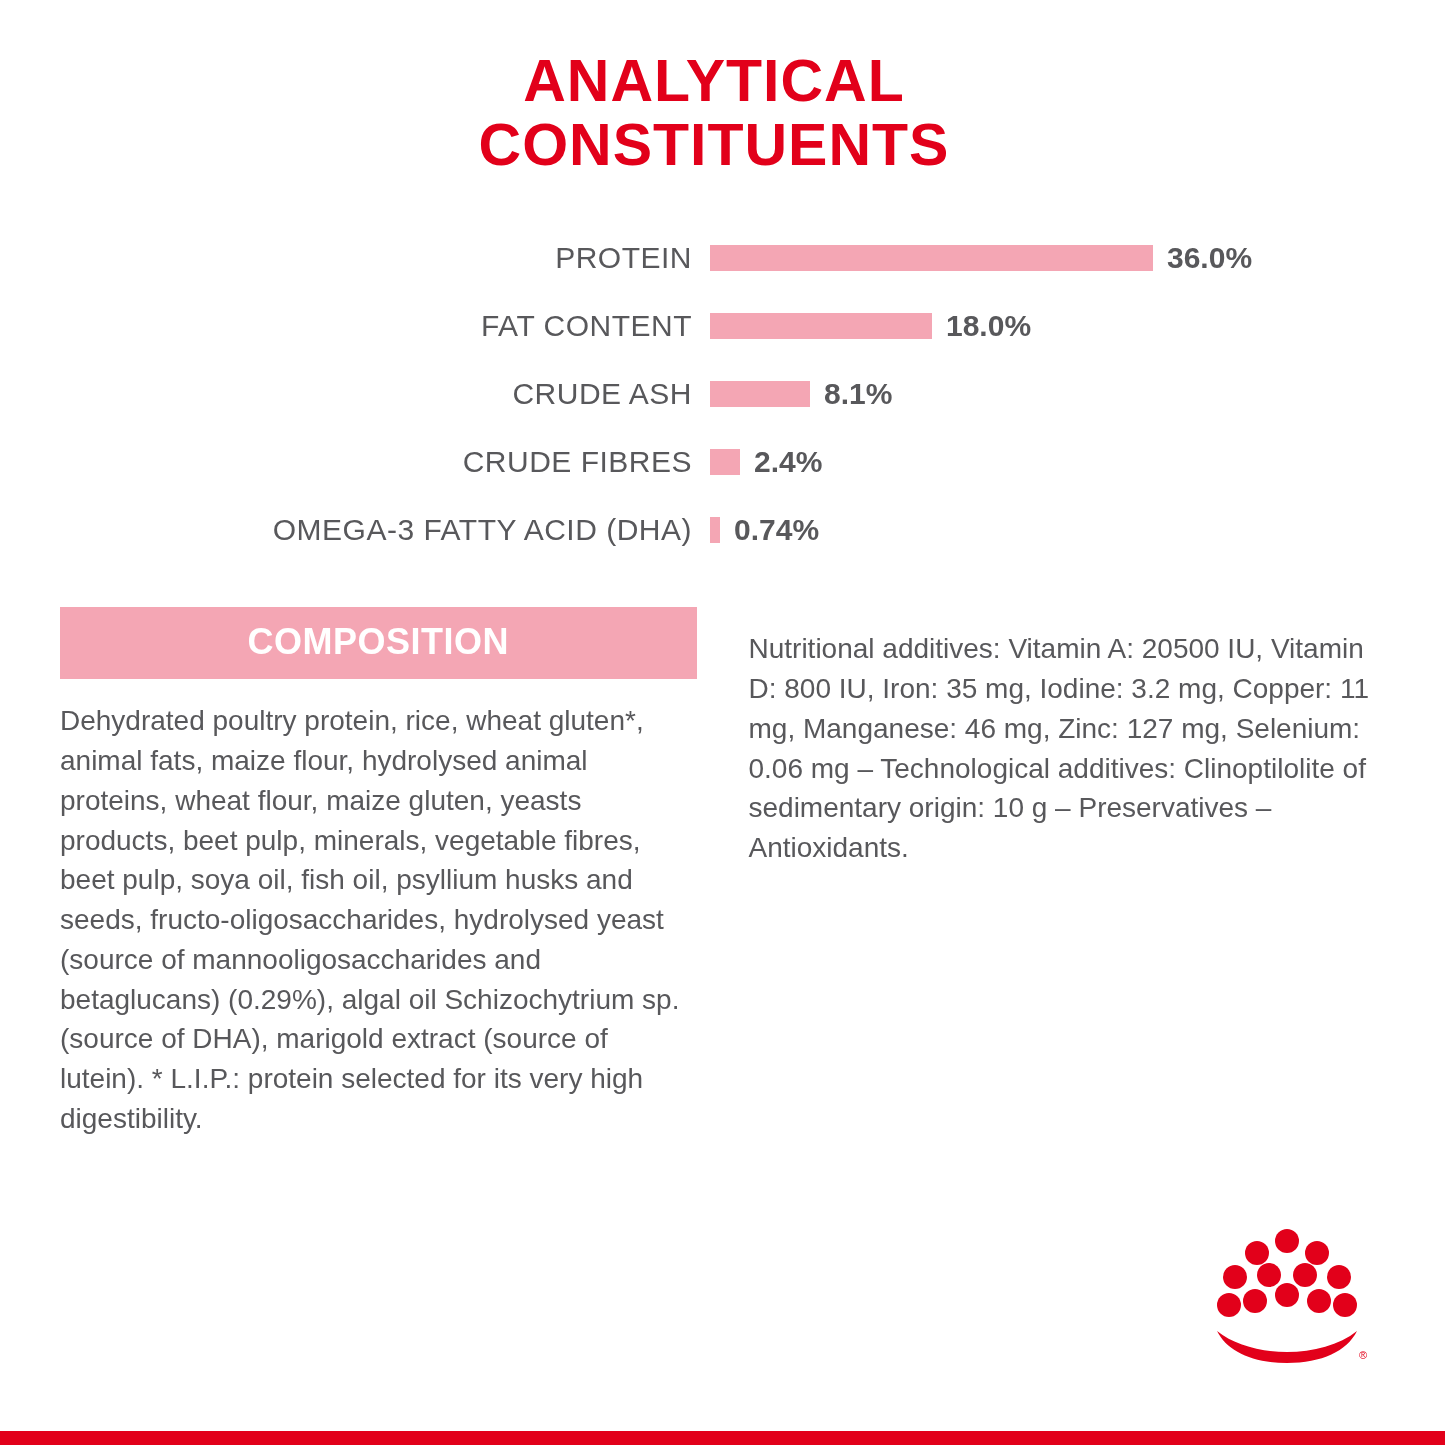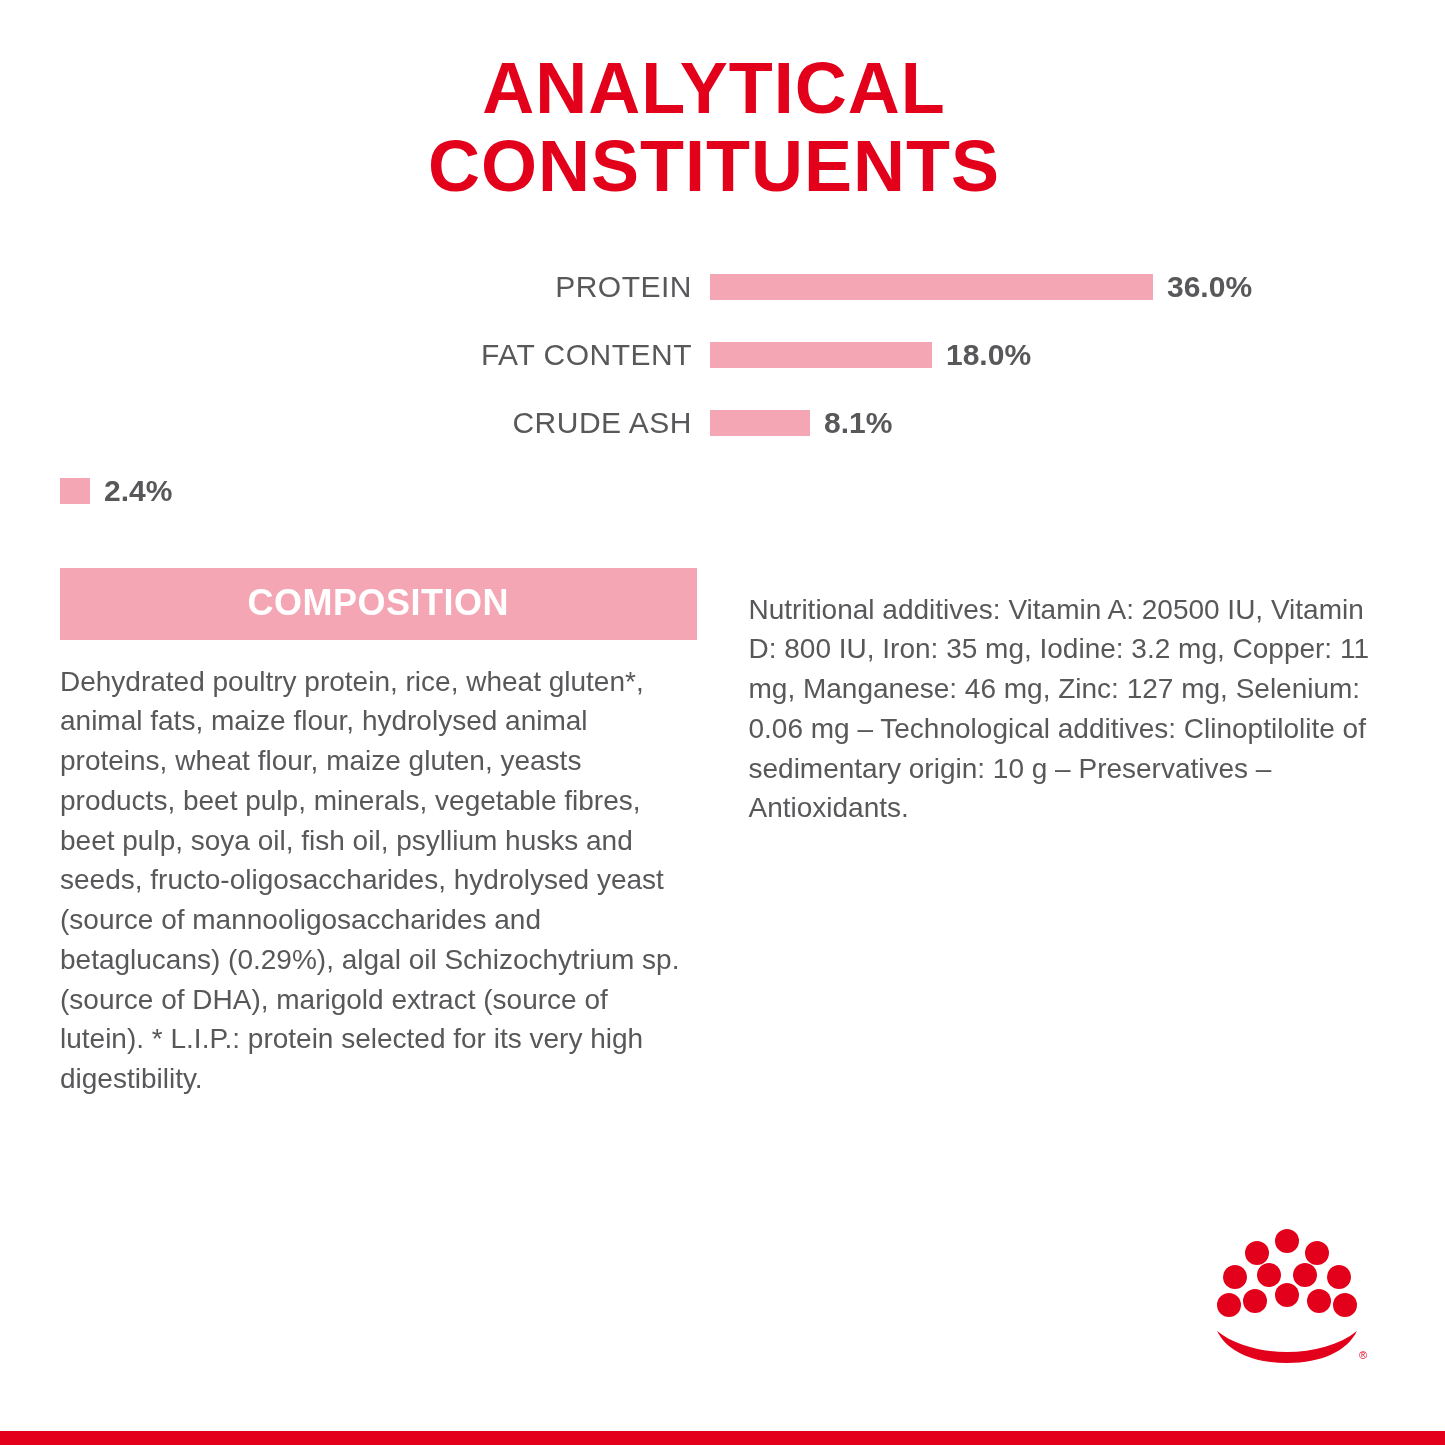--- a/index.html
+++ b/index.html
@@ -18,21 +18,21 @@
     position: relative;
     width: 1445px;
     height: 1445px;
     box-sizing: border-box;
   }
 
   
   .title {
     text-align: center;
     color: #e2001a;
-    font-size: 72px;
+    font-size: 59px;
     font-weight: 700;
     letter-spacing: 1px;
     line-height: 1.08;
     padding-top: 50px;
     padding-left: 60px;
     padding-right: 77px;
     box-sizing: border-box;
   }
   .title .line {
     display: block;
@@ -162,26 +162,34 @@
 
     <div class="bar-row">
       <div class="bar-label">CRUDE ASH</div>
       <div class="bar-track">
         <div class="bar-fill" style="width:100px"></div>
         <div class="bar-value">8.1%</div>
       </div>
     </div>
 
     <div class="bar-row">
+      <div class="bar-label">CRUDE FIBRES</div>
       <div class="bar-track">
         <div class="bar-fill" style="width:30px"></div>
         <div class="bar-value">2.4%</div>
       </div>
     </div>
 
+    <div class="bar-row">
+      <div class="bar-label">OMEGA-3 FATTY ACID (DHA)</div>
+      <div class="bar-track">
+        <div class="bar-fill" style="width:10px"></div>
+        <div class="bar-value">0.74%</div>
+      </div>
+    </div>
 
   </div>
 
   <div class="panels">
 
     <div class="panel">
       <div class="panel-header">
         <span>COMPOSITION</span>
       </div>
       <div class="panel-body">Dehydrated poultry protein, rice, wheat gluten*, animal fats, maize flour, hydrolysed animal proteins, wheat flour, maize gluten, yeasts products, beet pulp, minerals, vegetable fibres, beet pulp, soya oil, fish oil, psyllium husks and seeds, fructo-oligosaccharides, hydrolysed yeast (source of mannooligosaccharides and betaglucans) (0.29%), algal oil Schizochytrium sp. (source of DHA), marigold extract (source of lutein). * L.I.P.: protein selected for its very high digestibility.</div>

